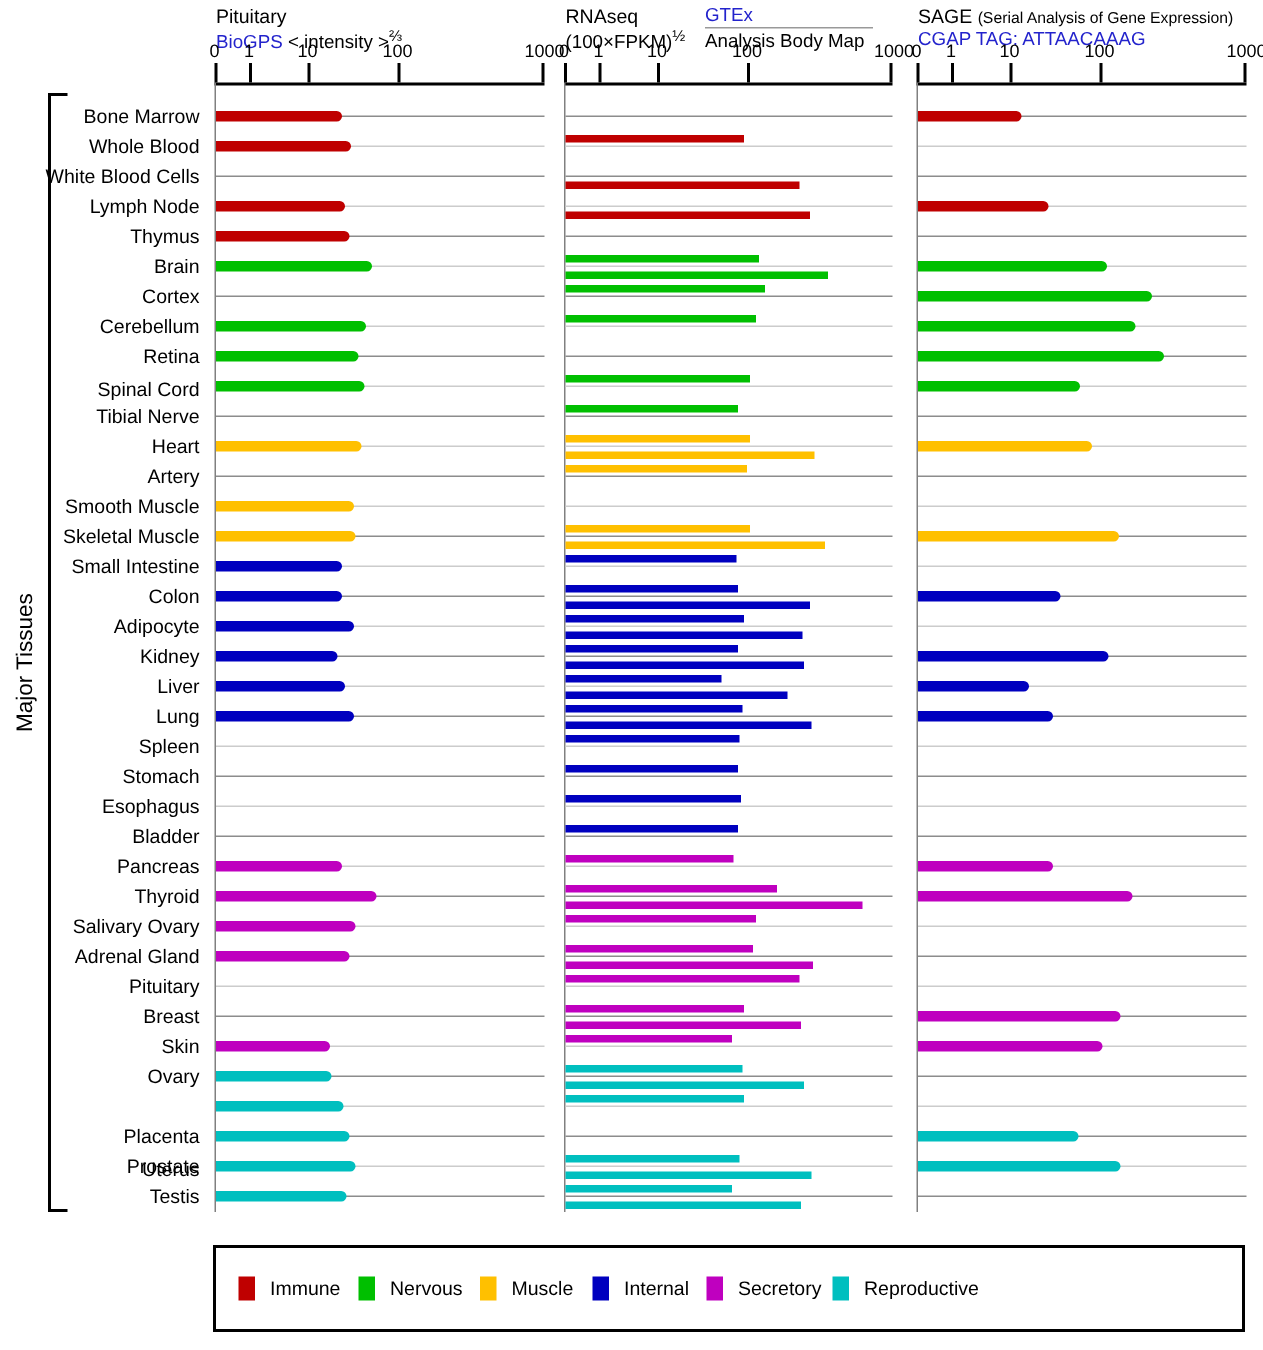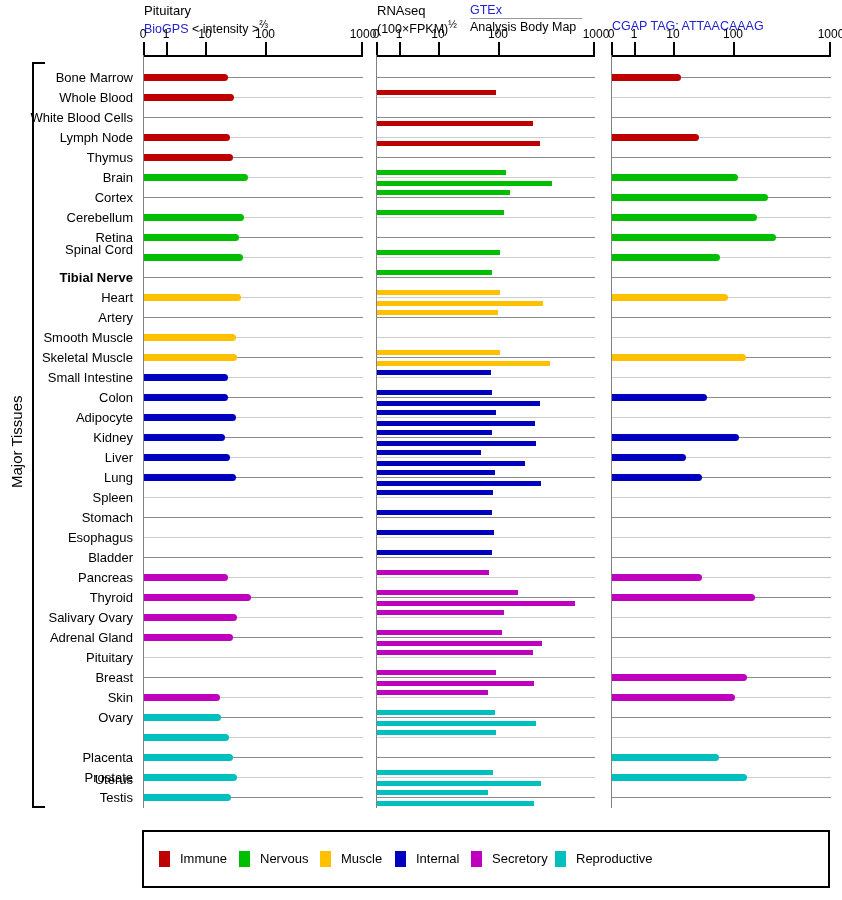--- a/index.html
+++ b/index.html
@@ -47,22 +47,22 @@
   <div class="abs" id="tissue-labels" style="left:40px;top:68px;width:98px;height:740px;">
       <div class="tissue-label" style="top: 0px;">Bone Marrow</div>
       <div class="tissue-label" style="top: 20px;">Whole Blood</div>
       <div class="tissue-label" style="top: 40px;">White Blood Cells</div>
       <div class="tissue-label" style="top: 60px;">Lymph Node</div>
       <div class="tissue-label" style="top: 80px;">Thymus</div>
       <div class="tissue-label" style="top: 100px;">Brain</div>
       <div class="tissue-label" style="top: 120px;">Cortex</div>
       <div class="tissue-label" style="top: 140px;">Cerebellum</div>
       <div class="tissue-label" style="top: 160px;">Retina</div>
-      <div class="tissue-label" style="top: 172px;">Spinal Cord</div>
-      <div class="tissue-label" style="top: 200px; font-weight: bold;">Tibial Nerve</div>
+      <div class="tissue-label" style="top: 182px;">Spinal Cord</div>
+      <div class="tissue-label" style="top: 200px;">Tibial Nerve</div>
       <div class="tissue-label" style="top: 220px;">Heart</div>
       <div class="tissue-label" style="top: 240px;">Artery</div>
       <div class="tissue-label" style="top: 260px;">Smooth Muscle</div>
       <div class="tissue-label" style="top: 280px;">Skeletal Muscle</div>
       <div class="tissue-label" style="top: 300px;">Small Intestine</div>
       <div class="tissue-label" style="top: 320px;">Colon</div>
       <div class="tissue-label" style="top: 340px;">Adipocyte</div>
       <div class="tissue-label" style="top: 360px;">Kidney</div>
       <div class="tissue-label" style="top: 380px;">Liver</div>
       <div class="tissue-label" style="top: 400px;">Lung</div>
@@ -91,20 +91,24 @@
   </div>
 
   <div class="abs panel-title" style="left:377px;top:3px;">RNAseq</div>
   <div class="abs panel-sub" style="left:377px;top:19px;">
     <span>(100×FPKM)</span><sup>½</sup>
   </div>
   <div class="abs panel-sub link" style="left:470px;top:3px;">GTEx</div>
   <div class="gtex-sep" style="left:470px;top:18px;width:112px;"></div>
   <div class="abs panel-sub" style="left:470px;top:20px;">Analysis Body Map</div>
 
+  <div class="abs panel-title" style="left:612px;top:3px;">
+    <span>SAGE</span>
+    <span class="small-note">(Serial Analysis of Gene Expression)</span>
+  </div>
   <div class="abs panel-sub link" style="left:612px;top:19px;">
     <span>CGAP</span>
     <span>TAG: ATTAACAAAG</span>
   </div>
 
   <div class="abs" id="panel-0" style="left:143px;top:55px;width:220px;height:753px;">
       <div class="axis-line"></div>
       <div class="panel-border" style="height: 753px;"></div>
       <div class="tick-mark" style="left: 0px;"></div>
       <div class="tick-label" style="left: 0px;">0</div>

